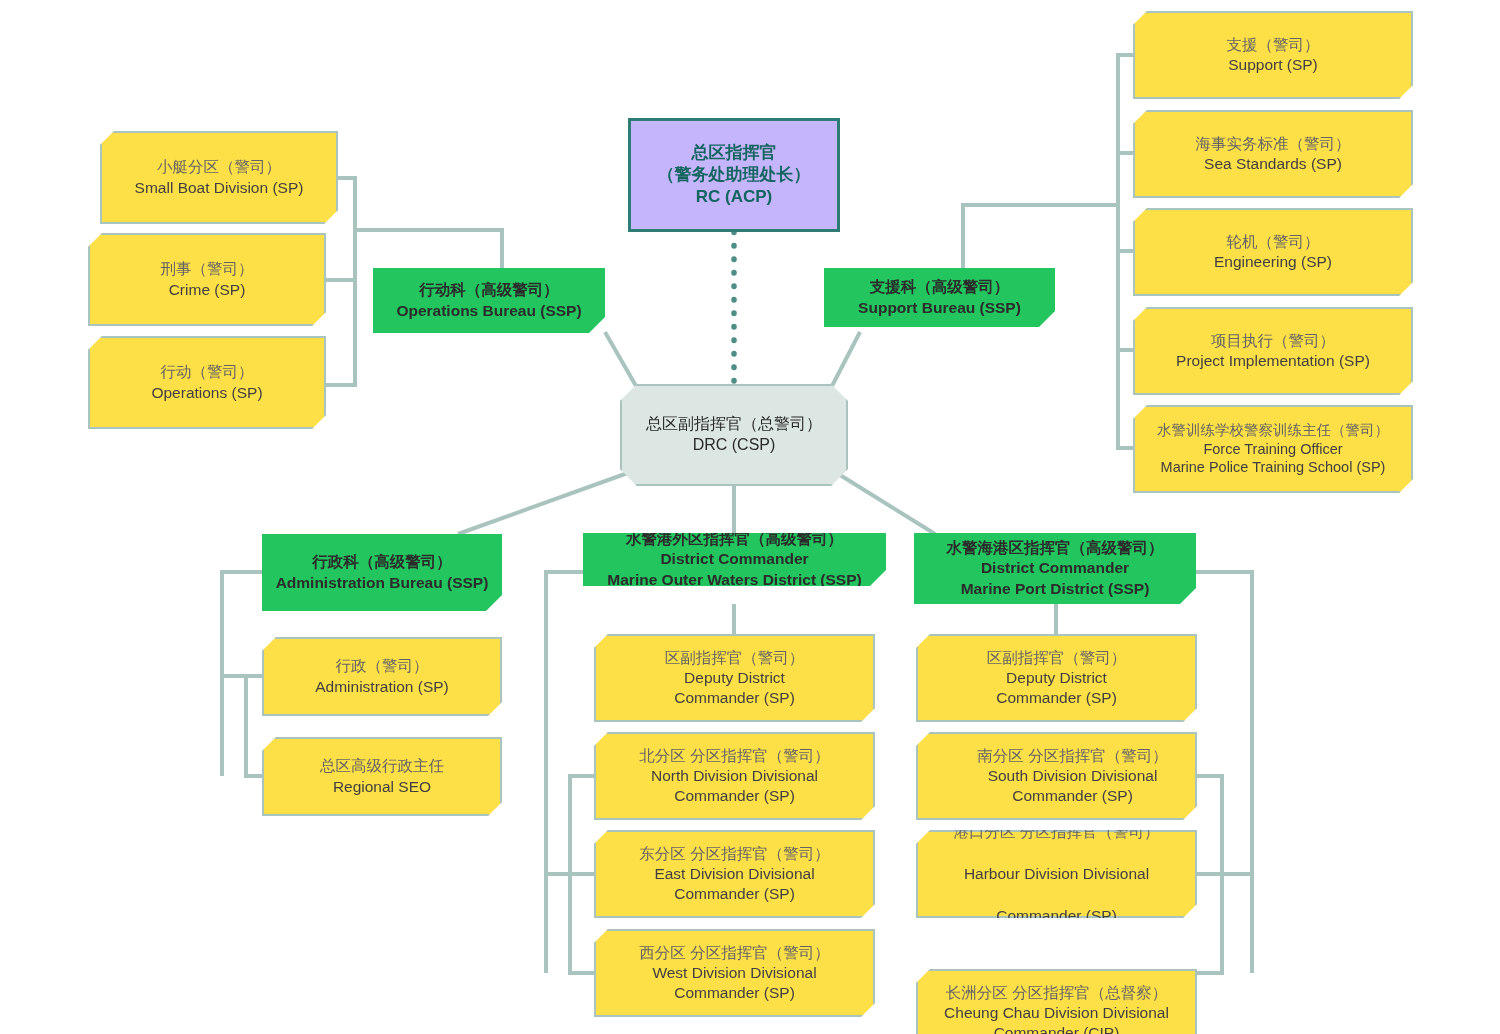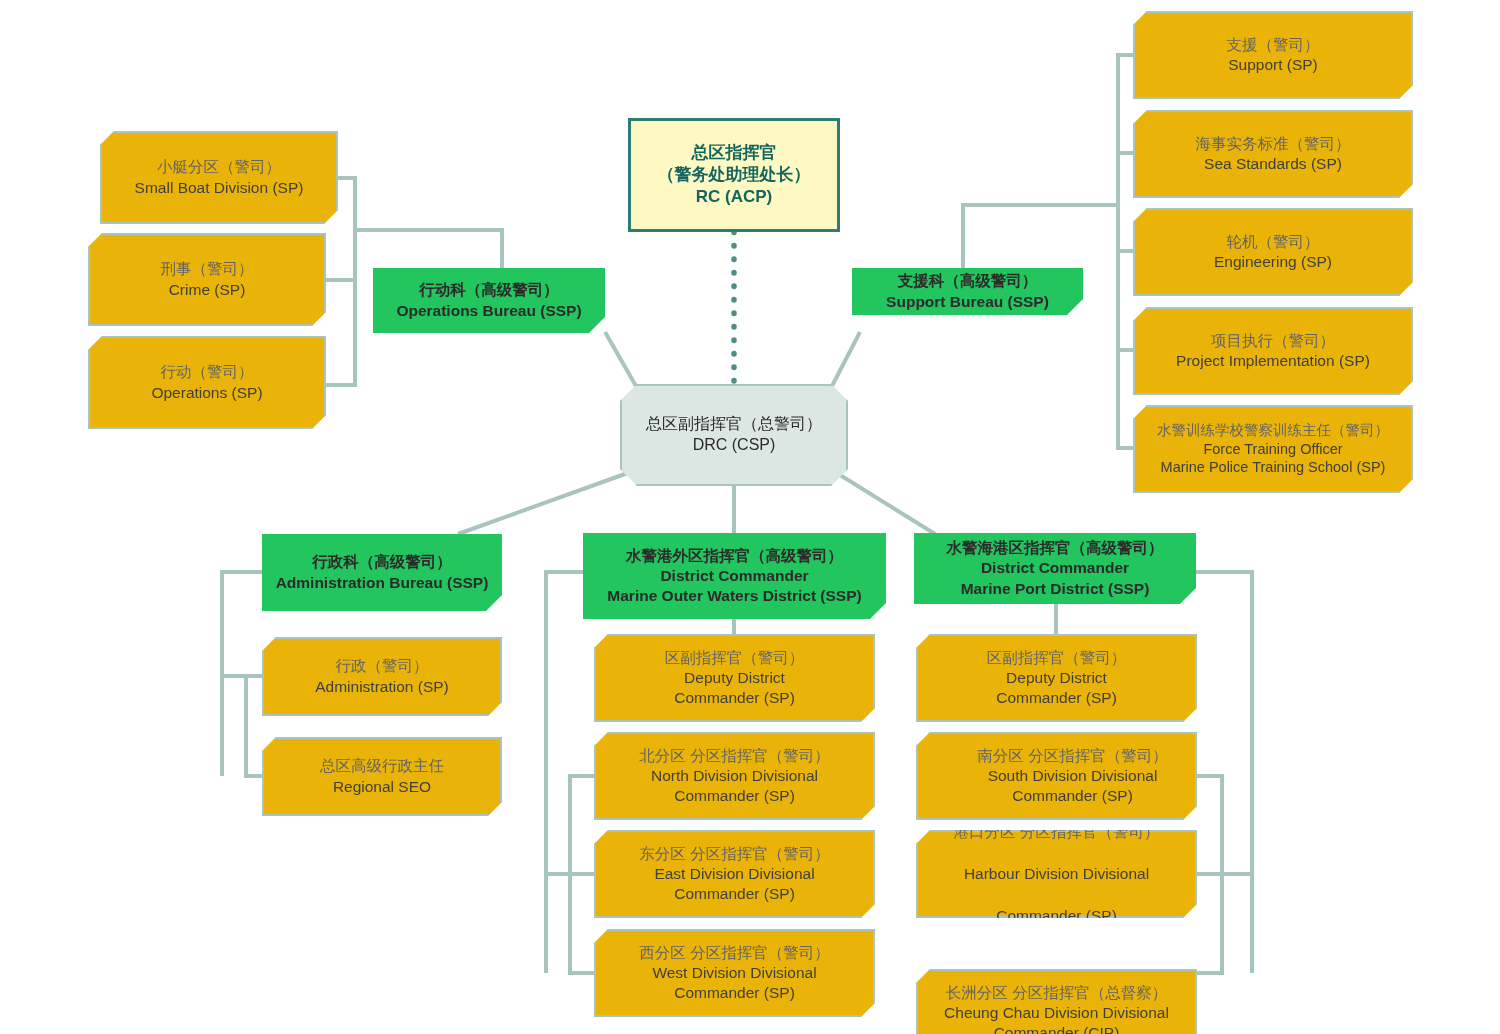--- a/index.html
+++ b/index.html
@@ -16,21 +16,21 @@
     display:flex;flex-direction:column;align-items:center;justify-content:center;
     text-align:center;
     line-height:1.30;
     z-index:3;
   }
   .node .cn{display:block;}
   .node .en{display:block;}
 
   
   .n-plain{
-    background:#eab308;
+    background:#fde047;
     border:2.2px solid #a9c4bf;
     color:#4f4f4f;
     font-size:15.5px;
     --ch:14px;
     clip-path:polygon(var(--ch) 0,100% 0,100% calc(100% - var(--ch)),calc(100% - var(--ch)) 100%,0 100%,0 var(--ch));
   }
   .n-plain .cn{color:#636363;}
   .n-plain .en{color:#3f3f3f;}
 
   
@@ -50,21 +50,21 @@
     background:#dce6e2;
     border:2.2px solid #a9c4bf;
     color:#2b2b2b;
     font-size:16px;
     --ch:17px;
     clip-path:polygon(var(--ch) 0,calc(100% - var(--ch)) 0,100% var(--ch),100% calc(100% - var(--ch)),calc(100% - var(--ch)) 100%,var(--ch) 100%,0 calc(100% - var(--ch)),0 var(--ch));
   }
 
   
   .n-rc{
-    background:#fef9c3;
+    background:#c4b5fd;
     border:3px solid #2e7d74;
     color:#14655d;
     font-size:17px;
     font-weight:700;
     z-index:4;
   }
   .n-rc .cn,.n-rc .en{font-weight:700;color:#14655d;}
 </style>
 </head>
 <body>
@@ -132,21 +132,21 @@
   <div class="node n-drc" style="left:620px;top:384px;width:228px;height:102px;">
     <span class="cn">总区副指挥官（总警司）</span>
     <span class="en">DRC (CSP)</span>
   </div>
 
   <div class="node n-grey" style="left:373px;top:268px;width:232px;height:65px;">
     <span class="cn">行动科（高级警司）</span>
     <span class="en">Operations Bureau (SSP)</span>
   </div>
 
-  <div class="node n-grey" style="left:852px;top:268px;width:231px;height:47px;">
+  <div class="node n-grey" style="left:824px;top:268px;width:231px;height:59px;">
     <span class="cn">支援科（高级警司）</span>
     <span class="en">Support Bureau (SSP)</span>
   </div>
 
   <div class="node n-plain" style="left:100px;top:131px;width:238px;height:93px;">
     <span class="cn">小艇分区（警司）</span>
     <span class="en">Small Boat Division (SP)</span>
   </div>
   <div class="node n-plain" style="left:88px;top:336px;width:238px;height:93px;">
     <span class="cn">行动（警司）</span>
@@ -185,21 +185,21 @@
   </div>
   <div class="node n-plain" style="left:262px;top:637px;width:240px;height:79px;">
     <span class="cn">行政（警司）</span>
     <span class="en">Administration (SP)</span>
   </div>
   <div class="node n-plain" style="left:262px;top:737px;width:240px;height:79px;">
     <span class="cn">总区高级行政主任</span>
     <span class="en">Regional SEO</span>
   </div>
 
-  <div class="node n-grey" style="left:583px;top:533px;width:303px;height:86px;">
+  <div class="node n-grey" style="left:583px;top:533px;width:303px;height:53px;">
     <span class="cn">水警港外区指挥官（高级警司）</span>
     <span class="en">District Commander</span>
     <span class="en">Marine Outer Waters District (SSP)</span>
   </div>
   <div class="node n-plain" style="left:594px;top:634px;width:281px;height:88px;">
     <span class="cn">区副指挥官（警司）</span>
     <span class="en">Deputy District</span>
     <span class="en">Commander (SP)</span>
   </div>
   <div class="node n-plain" style="left:594px;top:732px;width:281px;height:88px;">

